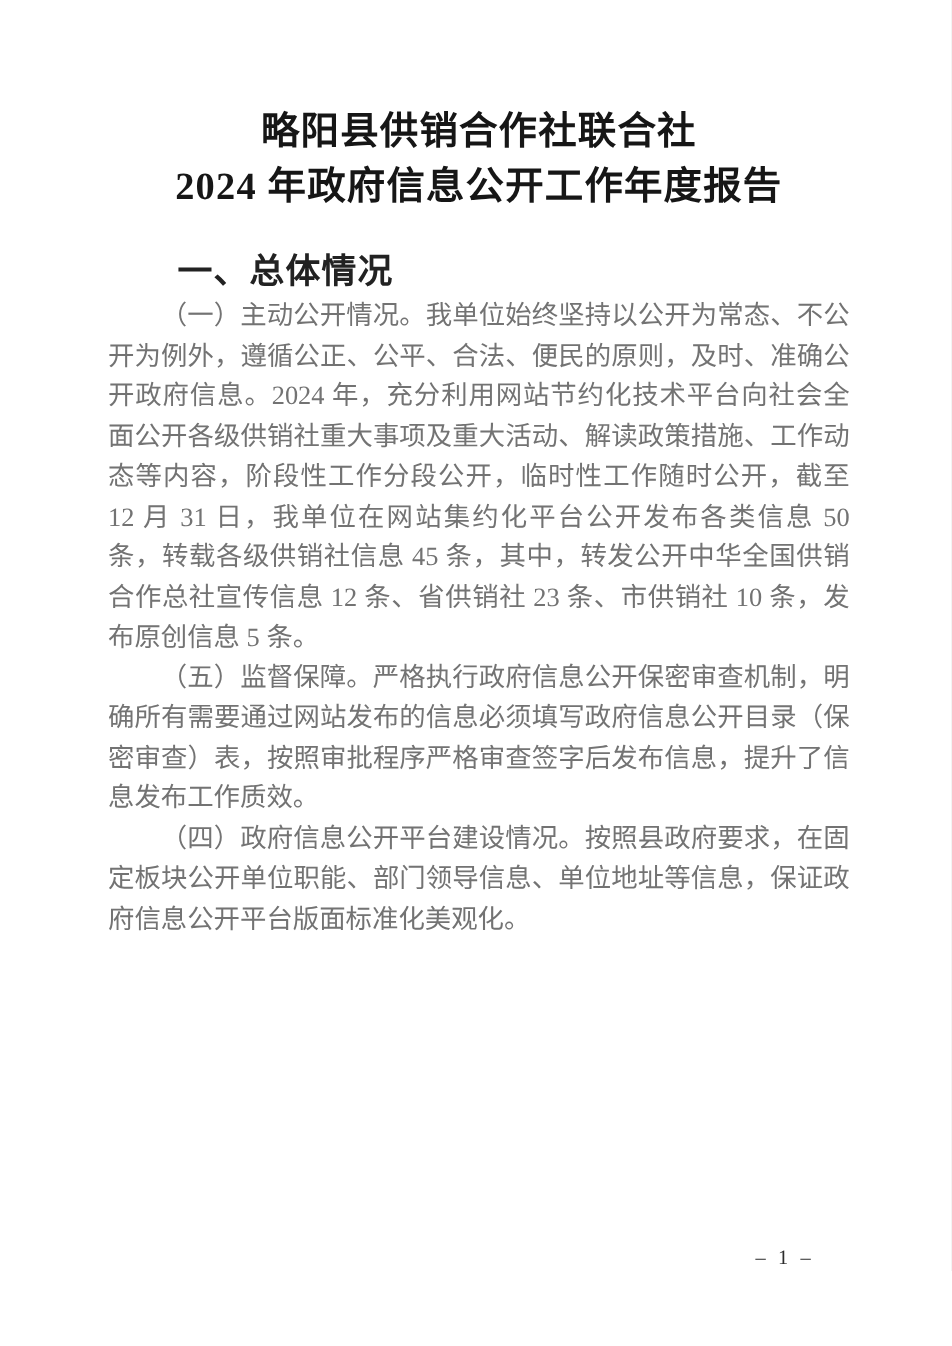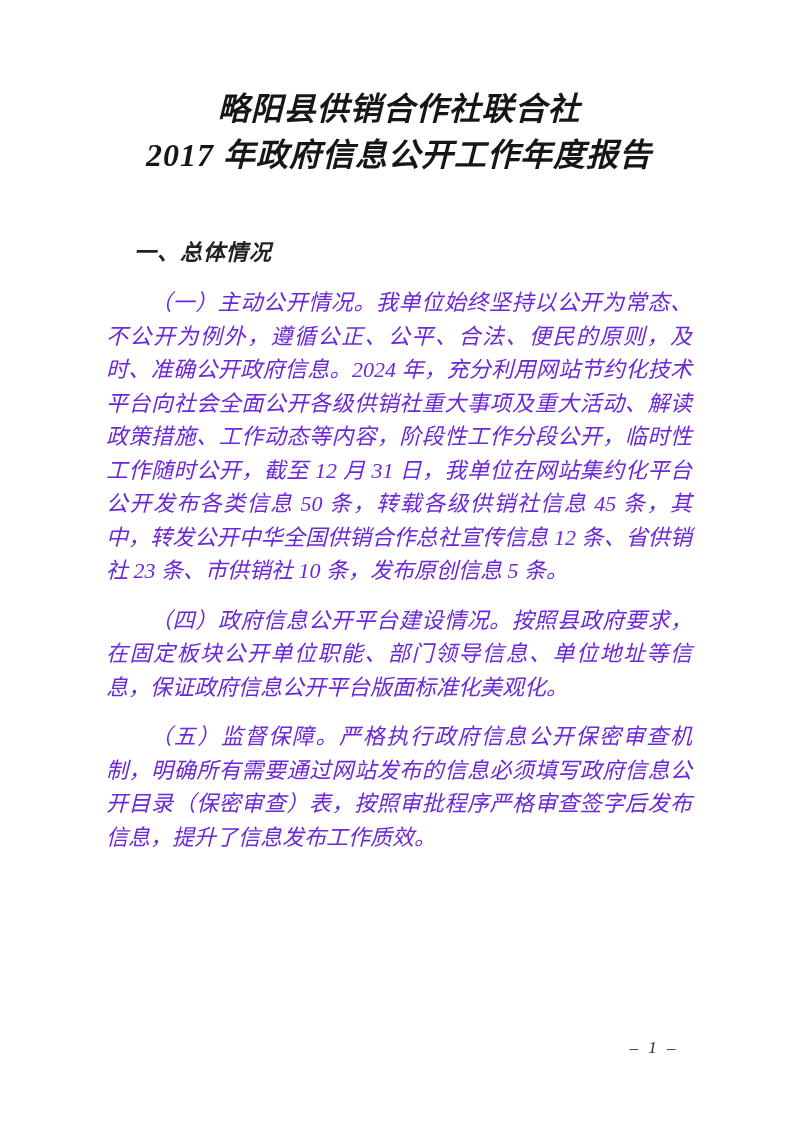--- a/index.html
+++ b/index.html
@@ -1,15 +1,15 @@
 <!DOCTYPE html>
 <html lang="zh-CN"><head>
 <meta charset="utf-8">
 <style>
-  * { box-sizing: border-box; font-style: italic; }
+  * { box-sizing: border-box; }
   html, body {
     margin: 0;
     padding: 0;
     background: #e8e8e8;
   }
   .page {
     position: relative;
     width: 793px;
     height: 1122px;
     margin: 0 auto;
@@ -30,35 +30,35 @@
     font-size: 32px;
     line-height: 46px;
     color: #161616;
     letter-spacing: 1px;
   }
   .doc-title .title-line {
     display: block;
     white-space: nowrap;
   }
   .section-heading {
-    margin: 58px 0 2px 0;
+    margin: 32px 0 2px 0;
     font-family: "Liberation Sans", "DejaVu Sans", sans-serif;
     font-weight: 600;
-    font-size: 22px;
+    font-size: 29px;
     line-height: 34px;
     color: #222222;
     text-indent: 2em;
     letter-spacing: 1px;
   }
   .body-paragraph {
-    margin: 16px;
+    margin: 0;
     font-family: "Liberation Serif", "DejaVu Serif", serif;
     font-size: 22px;
     line-height: 33.5px;
-    color: #6d28d9;
+    color: #737373;
     text-align: justify;
     text-indent: 2em;
   }
   .page-number {
     position: absolute;
     left: 622px;
     top: 1037px;
     width: 64px;
     text-align: center;
     font-family: "Liberation Serif", "DejaVu Serif", serif;
@@ -70,29 +70,29 @@
   }
 </style>
 </head>
 <body>
 
 <div class="page">
   <div class="content">
 
     <h1 class="doc-title">
       <span class="title-line">略阳县供销合作社联合社</span>
-      <span class="title-line">2017 年政府信息公开工作年度报告</span>
+      <span class="title-line">2024 年政府信息公开工作年度报告</span>
     </h1>
 
     <h2 class="section-heading">一、总体情况</h2>
 
     <p class="body-paragraph">（一）主动公开情况。我单位始终坚持以公开为常态、不公开为例外，遵循公正、公平、合法、便民的原则，及时、准确公开政府信息。2024 年，充分利用网站节约化技术平台向社会全面公开各级供销社重大事项及重大活动、解读政策措施、工作动态等内容，阶段性工作分段公开，临时性工作随时公开，截至 12 月 31 日，我单位在网站集约化平台公开发布各类信息 50 条，转载各级供销社信息 45 条，其中，转发公开中华全国供销合作总社宣传信息 12 条、省供销社 23 条、市供销社 10 条，发布原创信息 5 条。</p>
 
 
 
+    <p class="body-paragraph">（五）监督保障。严格执行政府信息公开保密审查机制，明确所有需要通过网站发布的信息必须填写政府信息公开目录（保密审查）表，按照审批程序严格审查签字后发布信息，提升了信息发布工作质效。</p>
+
     <p class="body-paragraph">（四）政府信息公开平台建设情况。按照县政府要求，在固定板块公开单位职能、部门领导信息、单位地址等信息，保证政府信息公开平台版面标准化美观化。</p>
-
-    <p class="body-paragraph">（五）监督保障。严格执行政府信息公开保密审查机制，明确所有需要通过网站发布的信息必须填写政府信息公开目录（保密审查）表，按照审批程序严格审查签字后发布信息，提升了信息发布工作质效。</p>
 
   </div>
 
   <div class="page-number">– 1 –</div>
 </div>
 
 </body></html>

